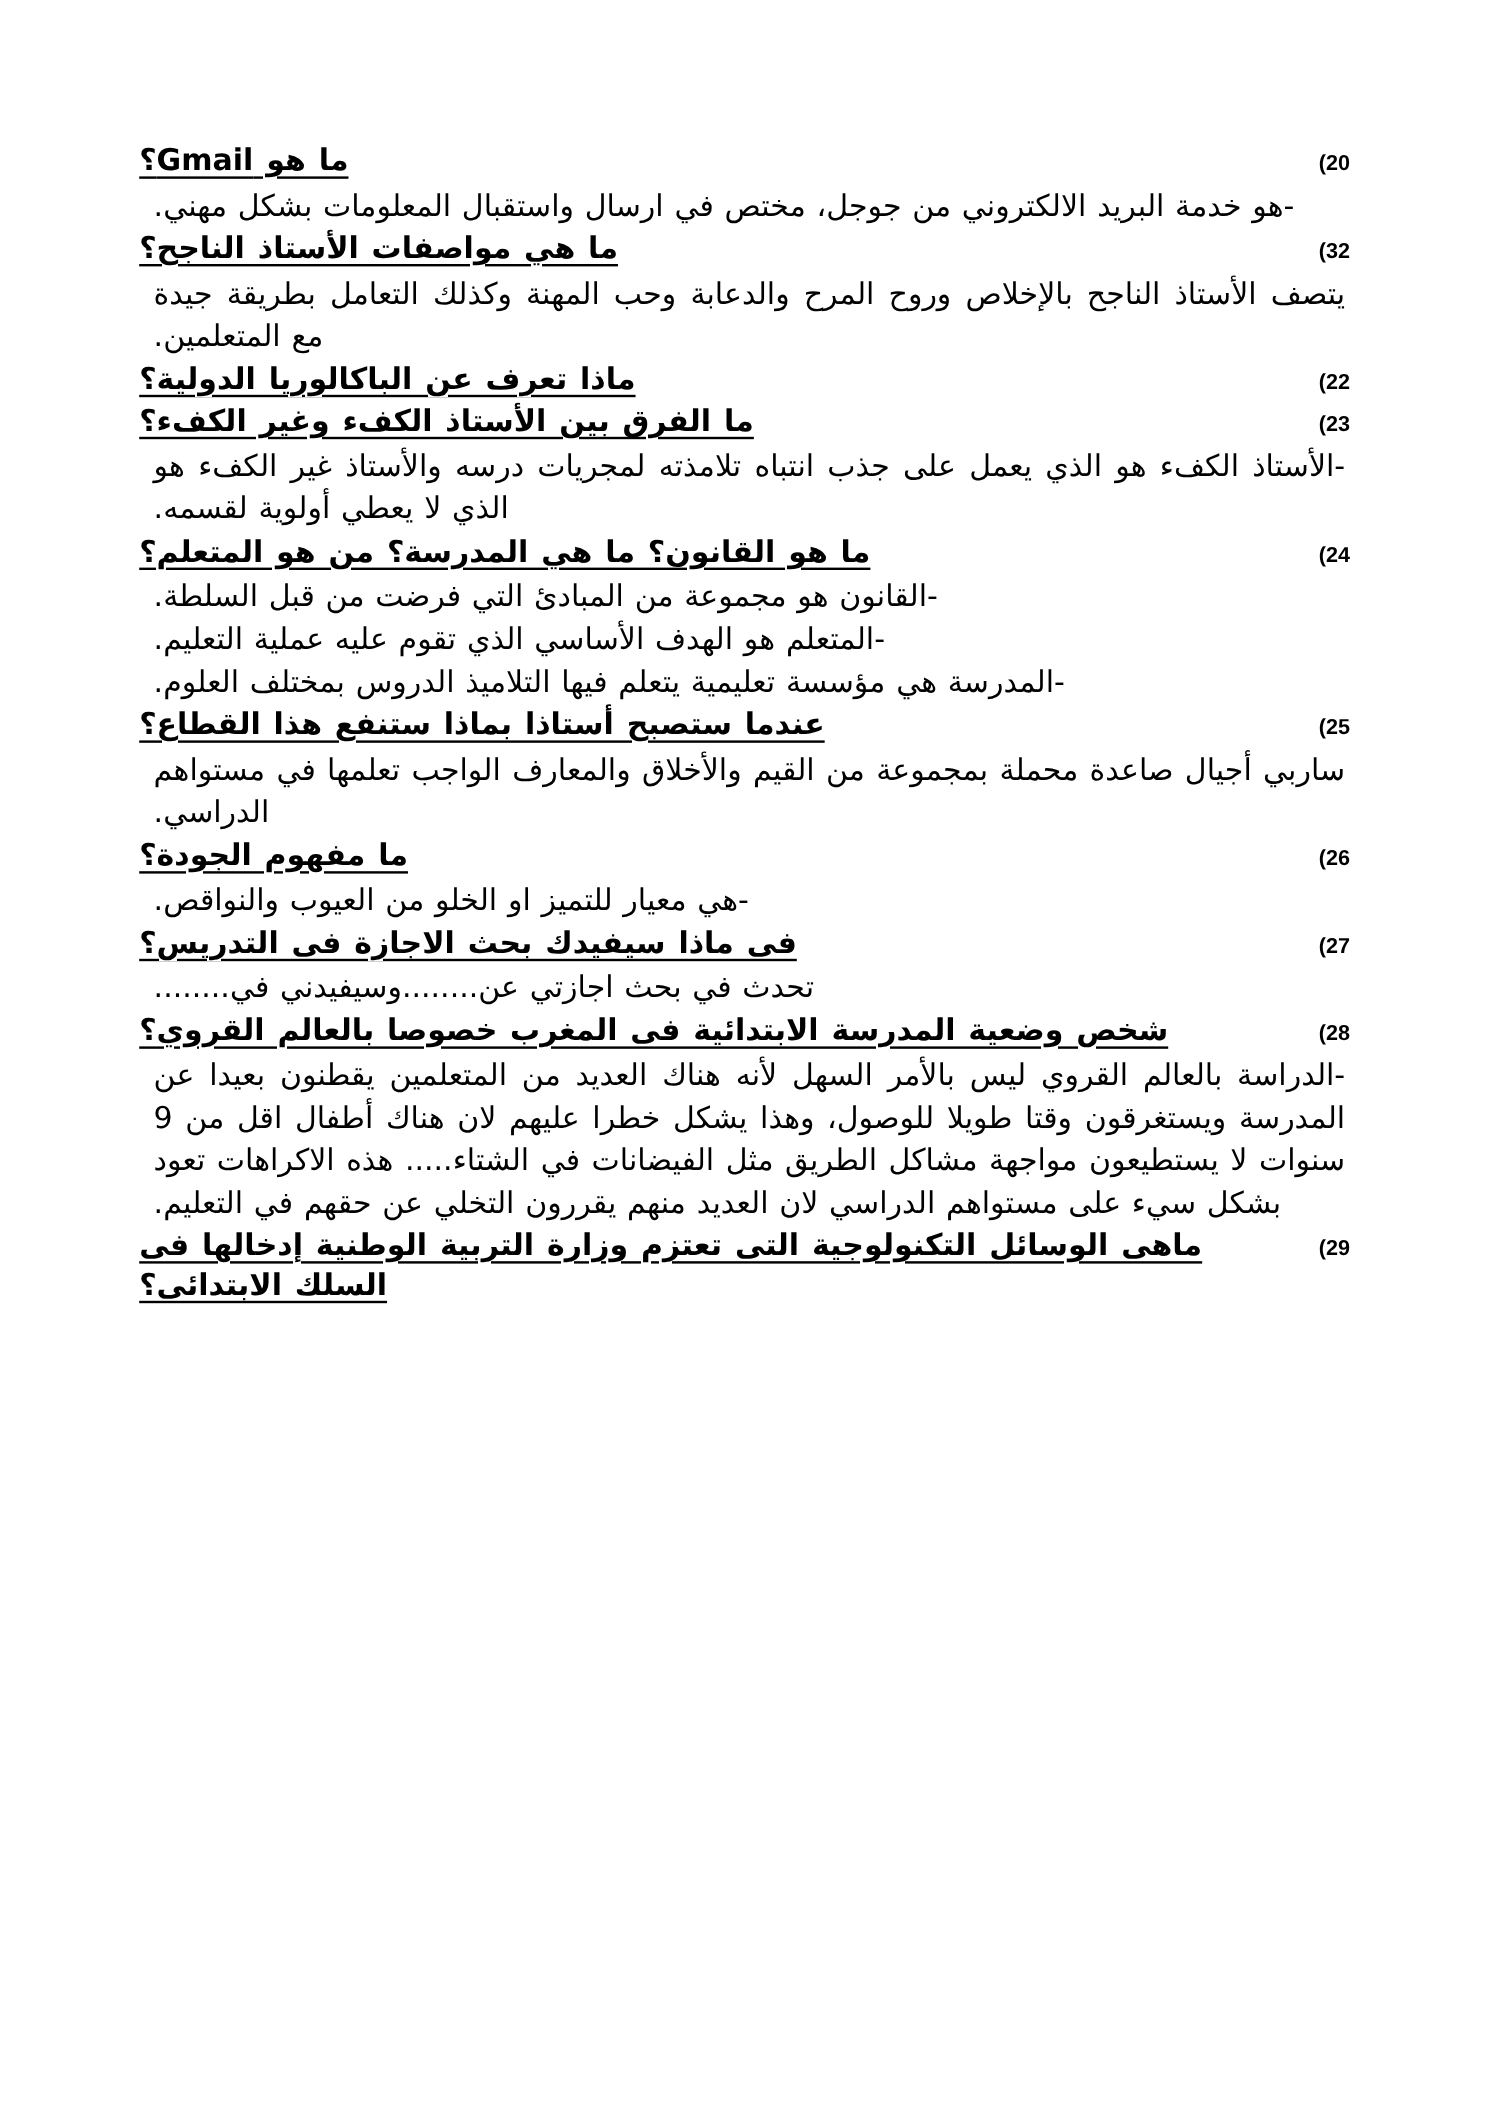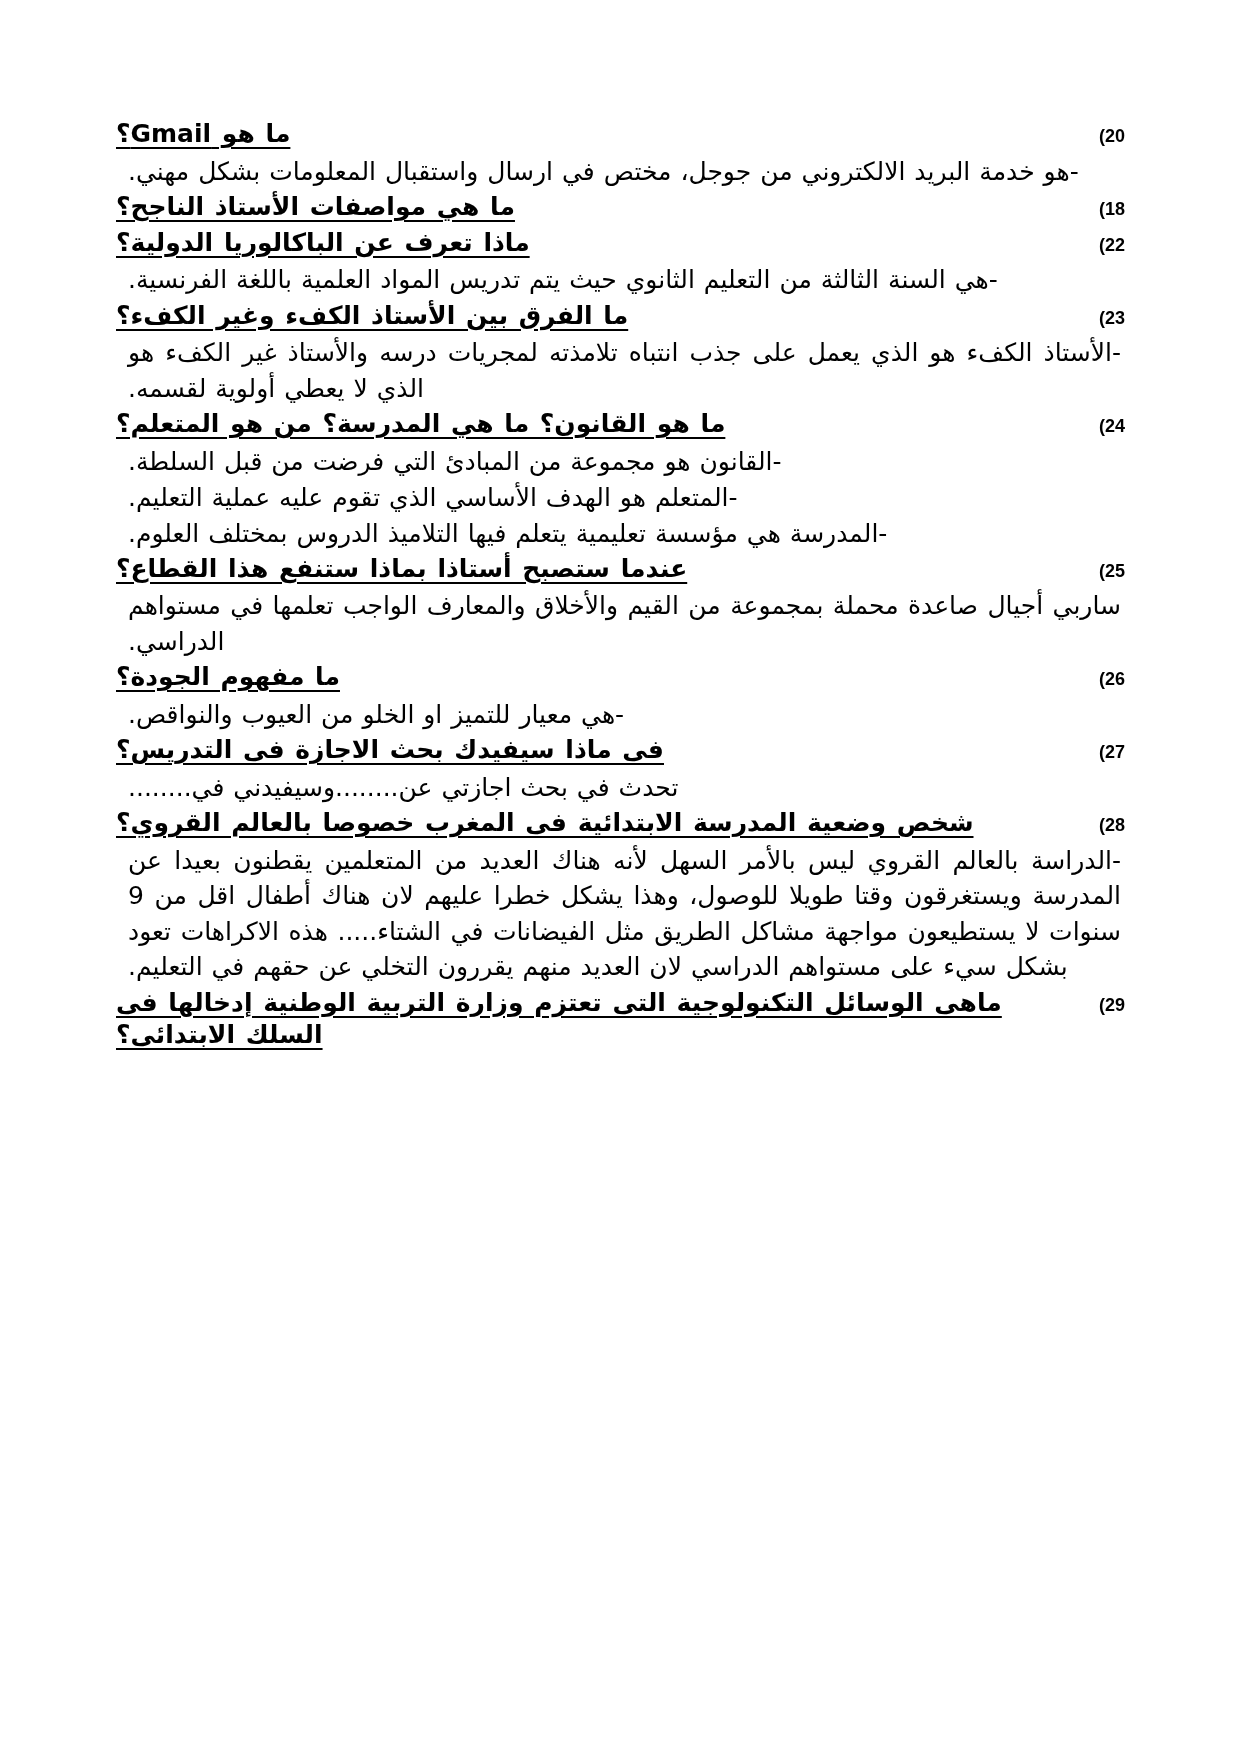--- a/index.html
+++ b/index.html
@@ -87,31 +87,31 @@
         <div class="question-row">
           <span class="q-number">20)</span>
           <span class="q-text">ما هو Gmail؟</span>
         </div>
         <div class="answer-group">
           <div class="answer">-هو خدمة البريد الالكتروني من جوجل، مختص في ارسال واستقبال المعلومات بشكل مهني.</div>
         </div>
       </div>
       <div class="qa-block">
         <div class="question-row">
-          <span class="q-number">18)</span>
+          <span class="q-number">32)</span>
           <span class="q-text">ما هي مواصفات الأستاذ الناجح؟</span>
+        </div>
+        <div class="answer-group">
+          <div class="answer">يتصف الأستاذ الناجح بالإخلاص وروح المرح والدعابة وحب المهنة وكذلك التعامل بطريقة جيدة مع المتعلمين.</div>
         </div>
       </div>
       <div class="qa-block">
         <div class="question-row">
           <span class="q-number">22)</span>
           <span class="q-text">ماذا تعرف عن الباكالوريا الدولية؟</span>
-        </div>
-        <div class="answer-group">
-          <div class="answer">-هي السنة الثالثة من التعليم الثانوي حيث يتم تدريس المواد العلمية باللغة الفرنسية.</div>
         </div>
       </div>
       <div class="qa-block">
         <div class="question-row">
           <span class="q-number">23)</span>
           <span class="q-text">ما الفرق بين الأستاذ الكفء وغير الكفء؟</span>
         </div>
         <div class="answer-group">
           <div class="answer">-الأستاذ الكفء هو الذي يعمل على جذب انتباه تلامذته لمجريات درسه والأستاذ غير الكفء هو الذي لا يعطي أولوية لقسمه.</div>
         </div>

